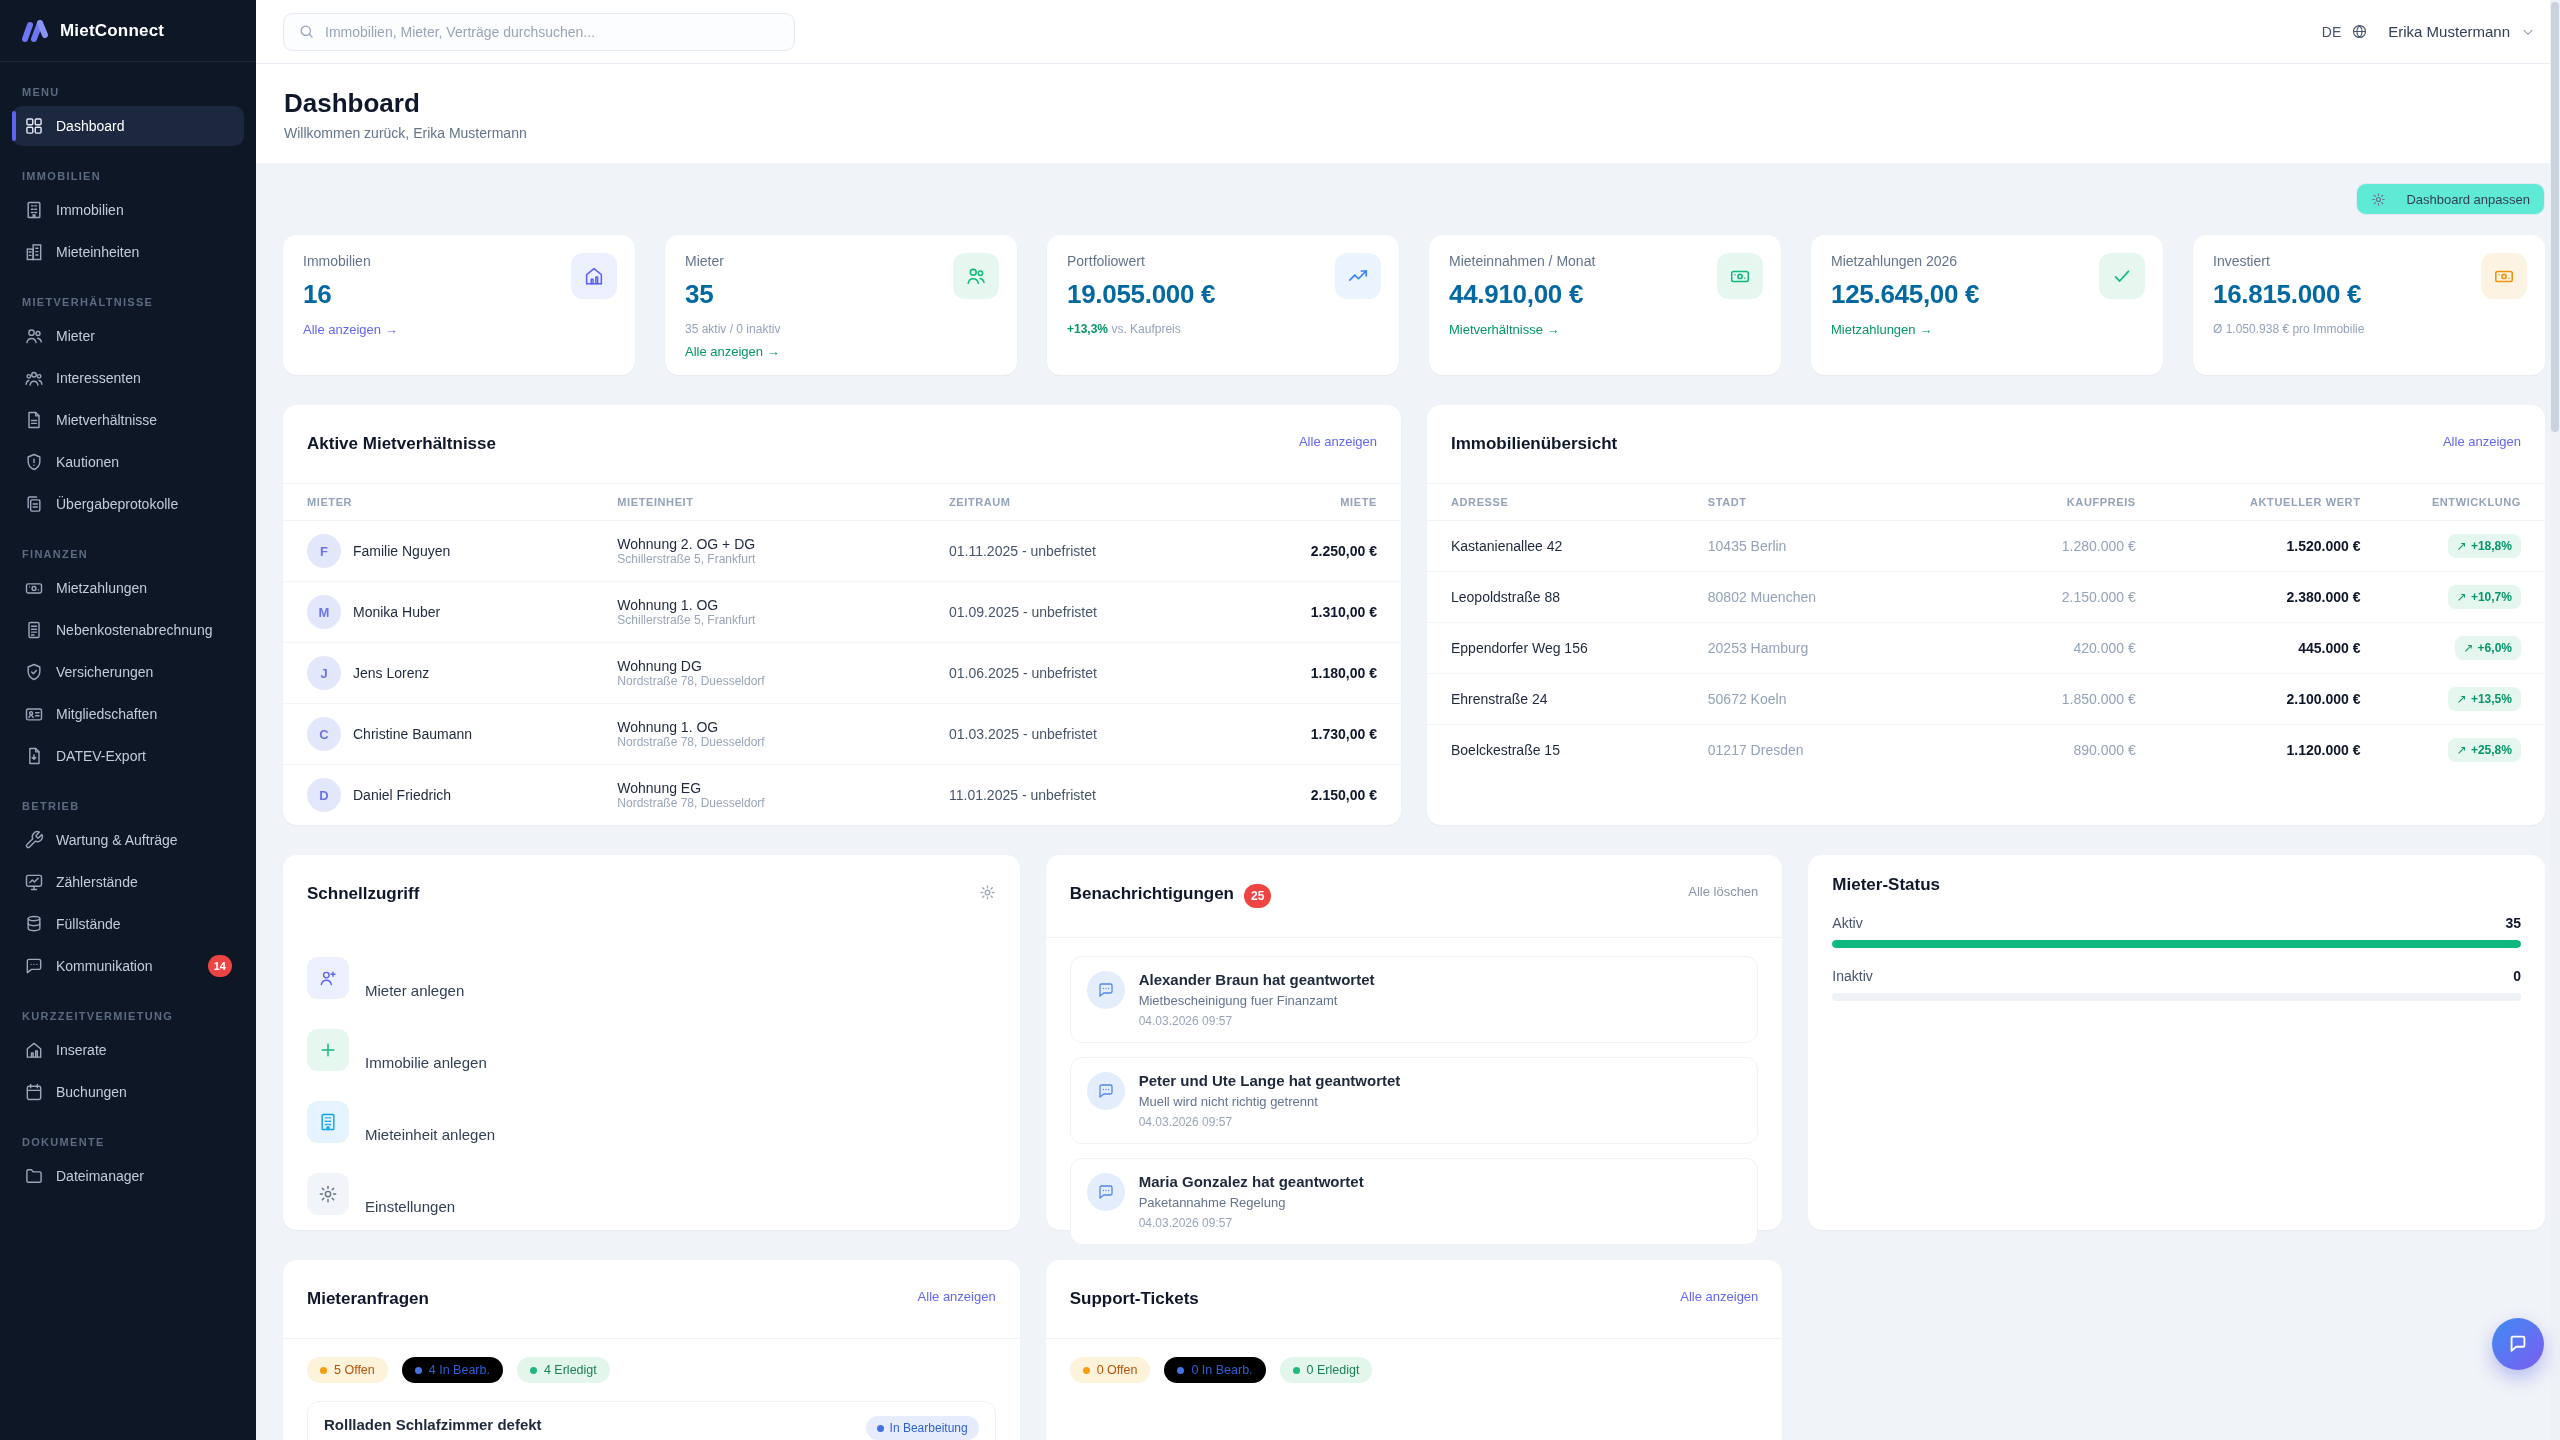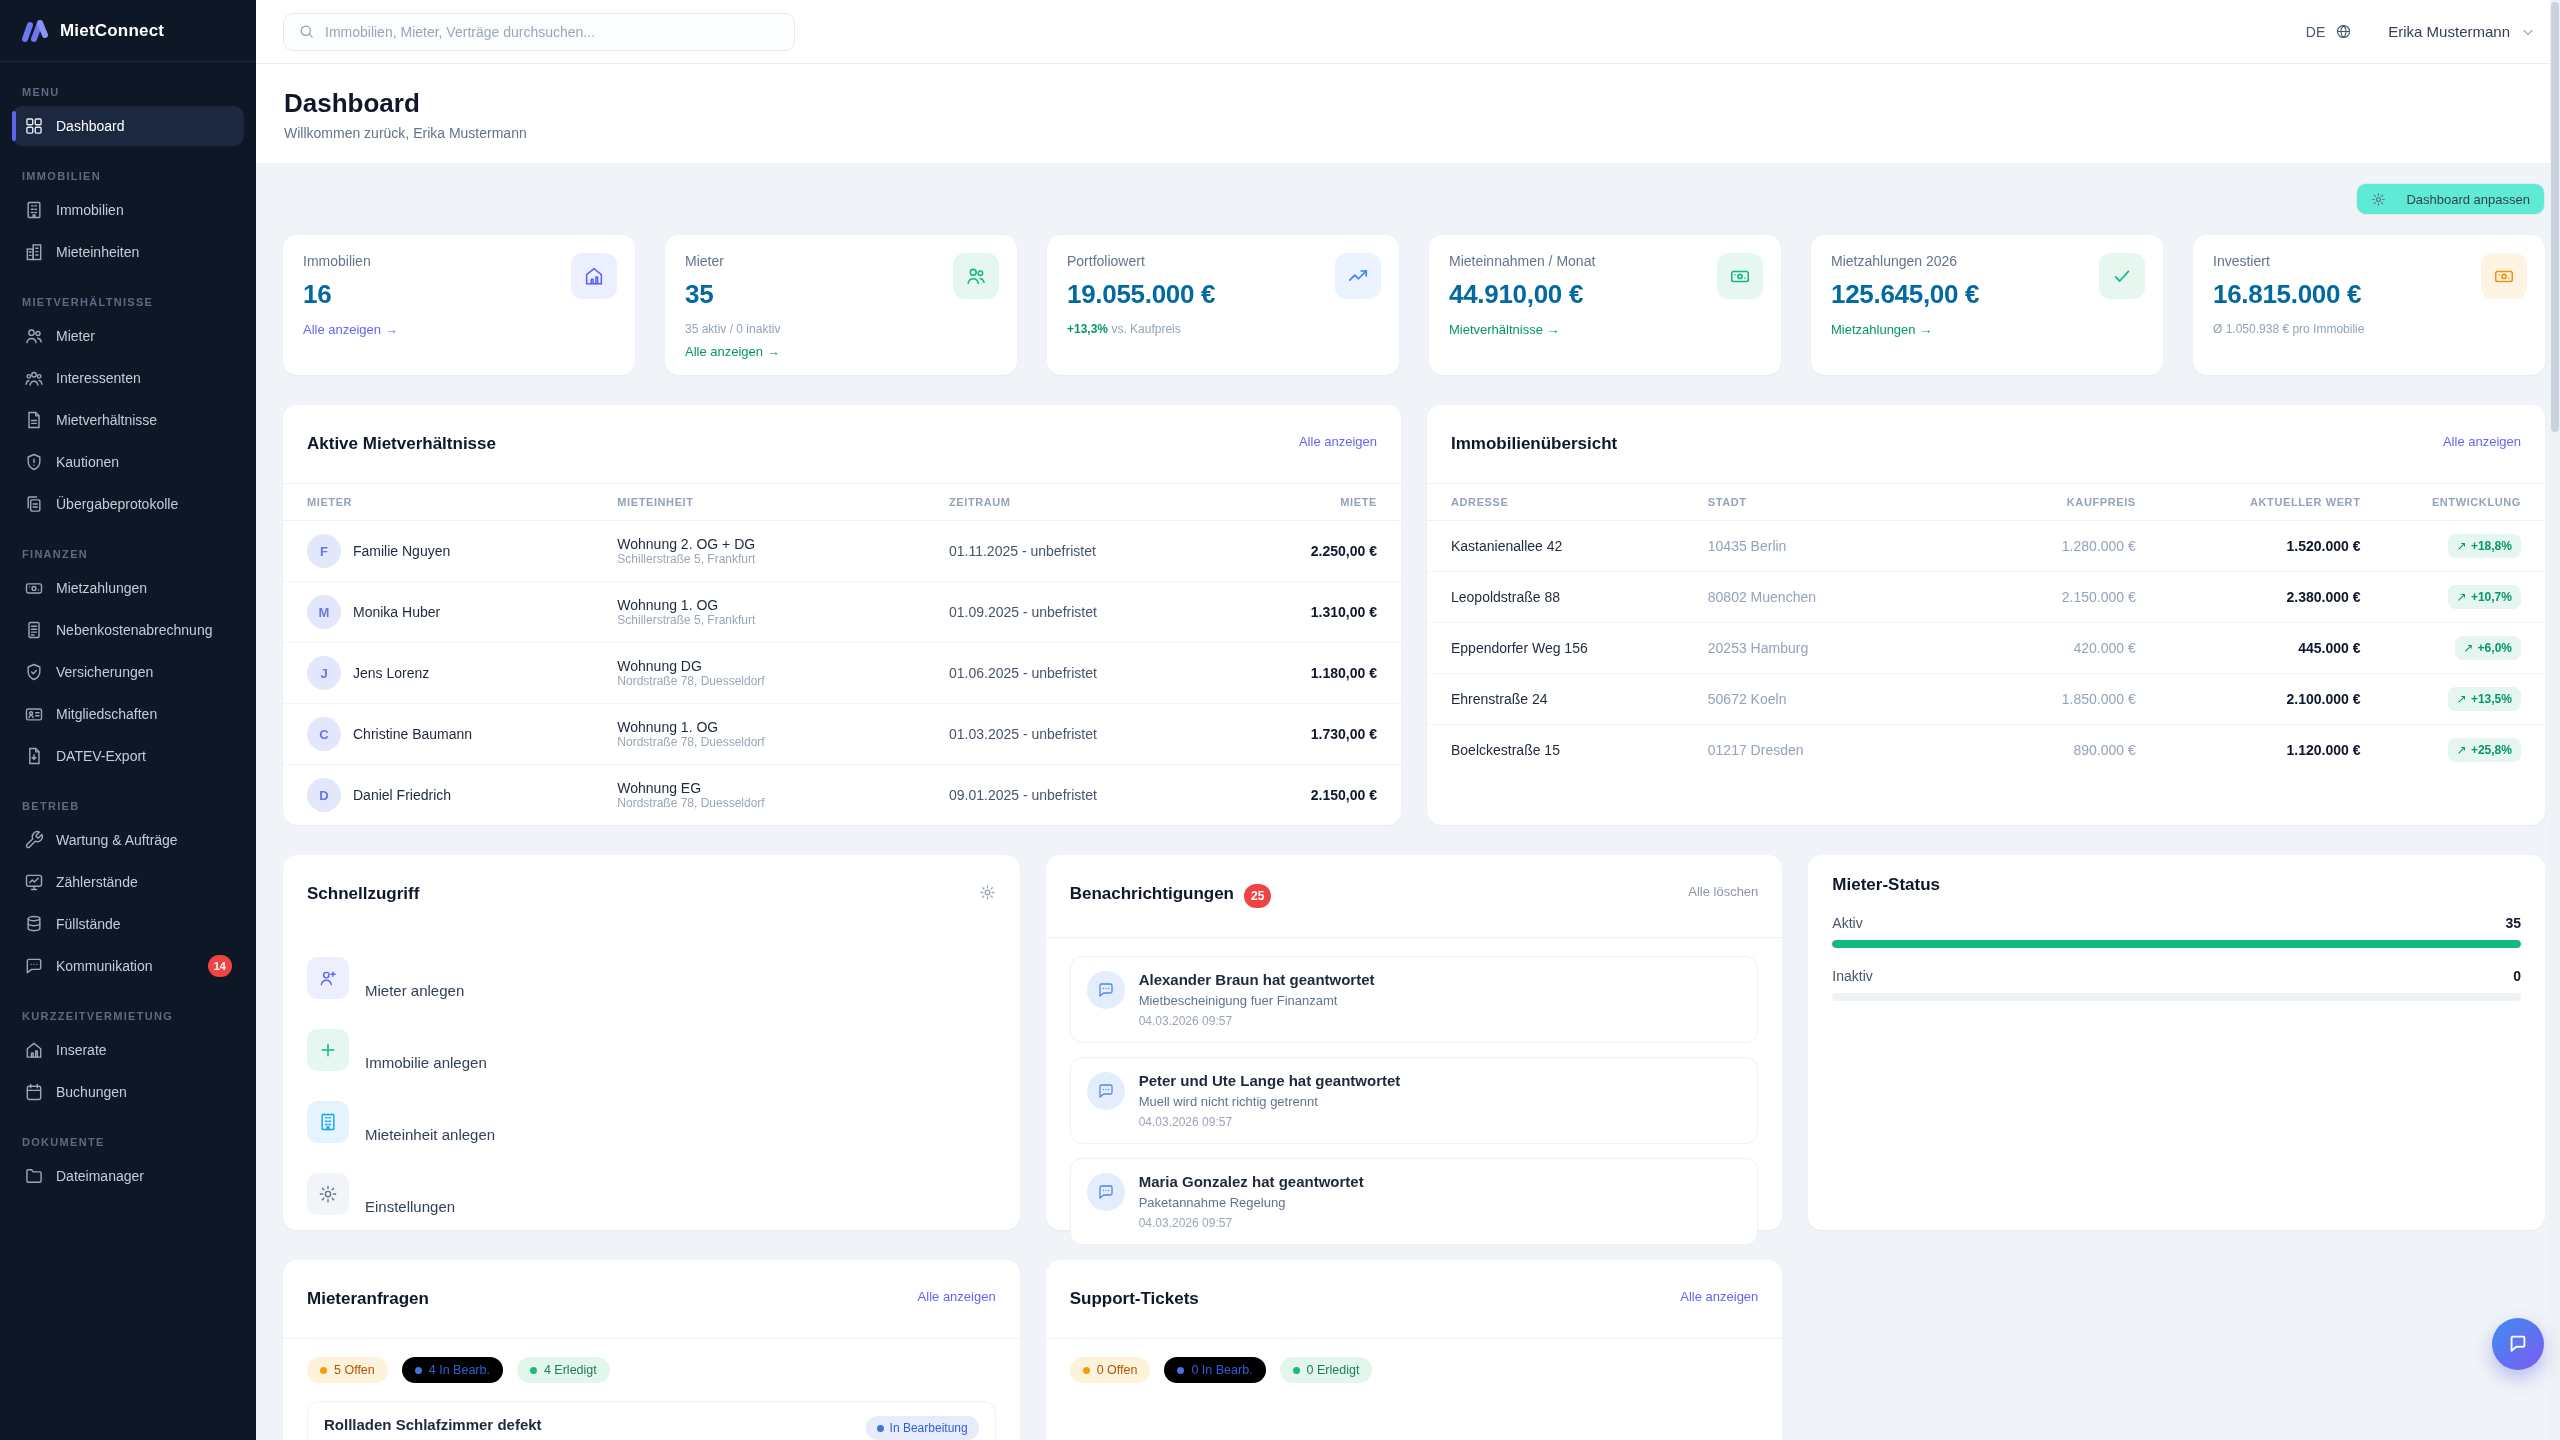--- a/index.html
+++ b/index.html
@@ -20,21 +20,21 @@
   .side-badge { margin-left:auto; min-width:22px; height:22px; border-radius:11px; background:#ef4444; color:#fff; font-size:11px; font-weight:bold; display:flex; align-items:center; justify-content:center; padding:0 6px; }
 
   
   .main { margin-left:256px; height:100%; display:flex; flex-direction:column; }
   .topbar { height:64px; background:#fff; border-bottom:1px solid #e9edf3; display:flex; align-items:center; padding:0 24px 0 27px; flex:0 0 auto; }
   .search { width:512px; height:38px; border:1px solid #e4e9f0; background:#fcfdfe; border-radius:10px; display:flex; align-items:center; gap:10px; padding:0 14px; color:#94a3b8; }
   .search input { border:none; outline:none; background:transparent; font-size:14px; width:100%; color:#334155; font-family:inherit; }
   .search input::placeholder { color:#9aa6b6; }
   .top-right { margin-left:auto; display:flex; align-items:center; gap:10px; color:#475569; }
   .lang { font-size:14px; }
-  .user-name { font-size:15px; color:#334155; margin-left:26px; }
+  .user-name { font-size:15px; color:#334155; margin-left:10px; }
   .page-head { background:#fff; padding:24px 28px 22px; flex:0 0 auto; }
   .page-head h1 { font-size:26px; font-weight:bold; color:#0f172a; }
   .page-head p { font-size:14px; color:#64748b; margin-top:6px; }
 
   .content { flex:1 1 auto; padding:20px 15px 0 27px; }
   .customize-row { display:flex; justify-content:flex-end; margin-bottom:20px; }
   .btn-customize { display:flex; align-items:center; gap:20px; background:#5eead4; border:1px solid #e3e8ef; border-radius:10px; height:32px; padding:0 14px; font-size:13px; color:#334155; cursor:pointer; font-family:inherit; }
   .btn-customize .ic { width:15px; height:15px; color:#64748b; }
 
   
@@ -555,21 +555,21 @@
         </div>
         <div class="trow cols-lease">
           <div class="mieter-cell">
               <span class="avatar">D</span>
               <span class="name">Daniel Friedrich</span>
             </div>
           <div>
               <div class="unit">Wohnung EG</div>
               <div class="addr">Nordstraße 78, Duesseldorf</div>
             </div>
-          <div class="period">09.01.2025 - unbefristet</div>
+          <div class="period">11.01.2025 - unbefristet</div>
           <div class="rent ta-r">2.150,00 €</div>
         </div>
       </div>
 
       <div class="card tcard">
         <div class="card-head">
           <h2>Immobilienübersicht</h2>
           <span class="head-link">Alle anzeigen</span>
         </div>
         <div class="thead cols-prop">

